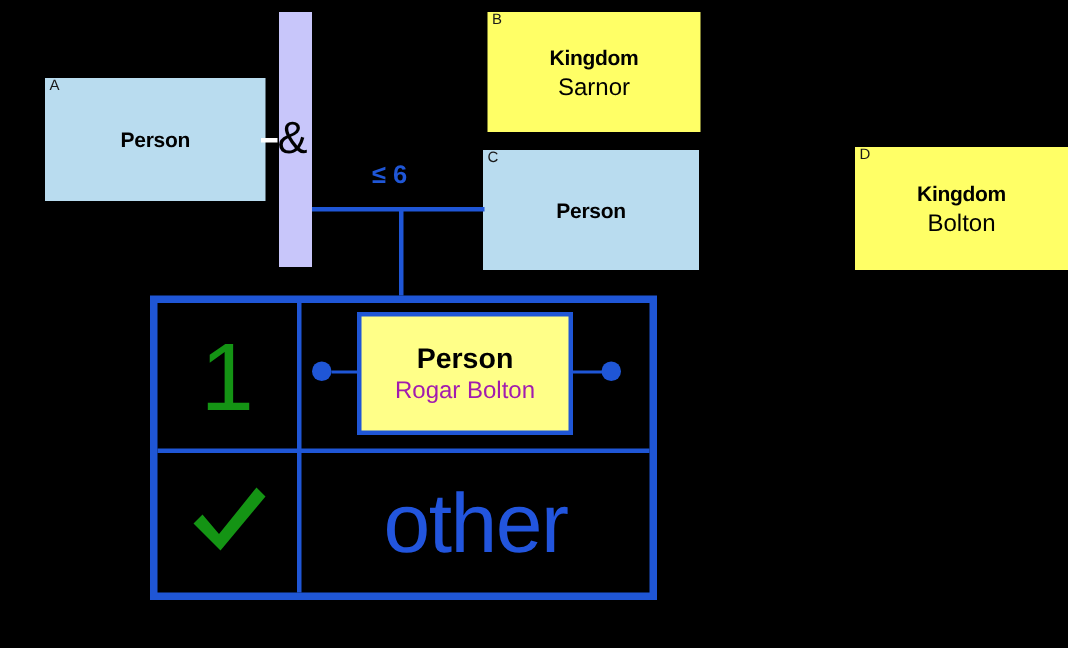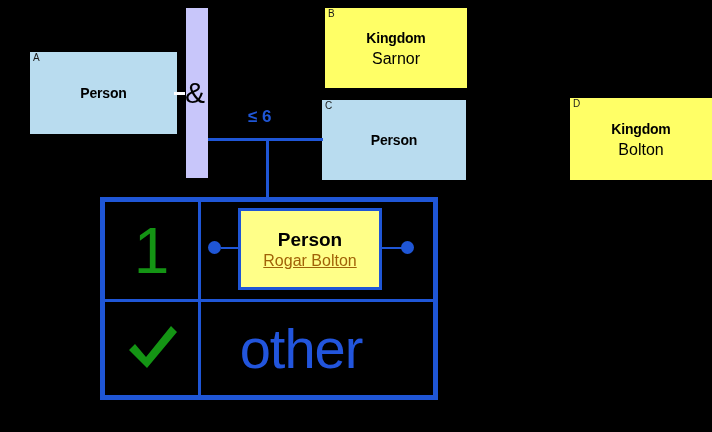--- a/index.html
+++ b/index.html
@@ -133,22 +133,21 @@
   }
   #inner-node .in-title {
     font-weight: bold;
     font-size: 19px;
     line-height: 22px;
     color: #000000;
   }
   #inner-node .in-sub {
     font-size: 16px;
     line-height: 19px;
-    color: #a16207;
-    text-decoration: underline;
+    color: #a21caf;
   }
   .port-dot {
     position: absolute;
     width: 13px;
     height: 13px;
     border-radius: 50%;
     background: #1f56d6;
   }
   .port-stub {
     position: absolute;
@@ -202,21 +201,21 @@
     </div>
 
     <div class="cell check-wrap" style="left:0; top:100px; width:93px; height:93px;">
       <span>
         <svg width="62" height="62" viewBox="0 0 62 62" aria-hidden="true">
           <path d="M8 34 L14 28 L25 41 L50 10 L56 16 L26 52 Z" fill="#149414"></path>
         </svg>
       </span>
     </div>
 
-    <div class="cell" style="left:80px; top:100px; width:232px; height:93px;">
+    <div class="cell" style="left:96px; top:100px; width:232px; height:93px;">
       <span class="other-text">other</span>
     </div>
   </div>
 
   <div class="port-stub" style="left:221px; top:247px; width:18px;"></div>
   <div class="port-dot" style="left:208px; top:241px;"></div>
 
   <div id="inner-node" style="left:238px; top:208px; width:144px; height:82px;">
     <span class="in-title">Person</span>
     <span class="in-sub">Rogar Bolton</span>

